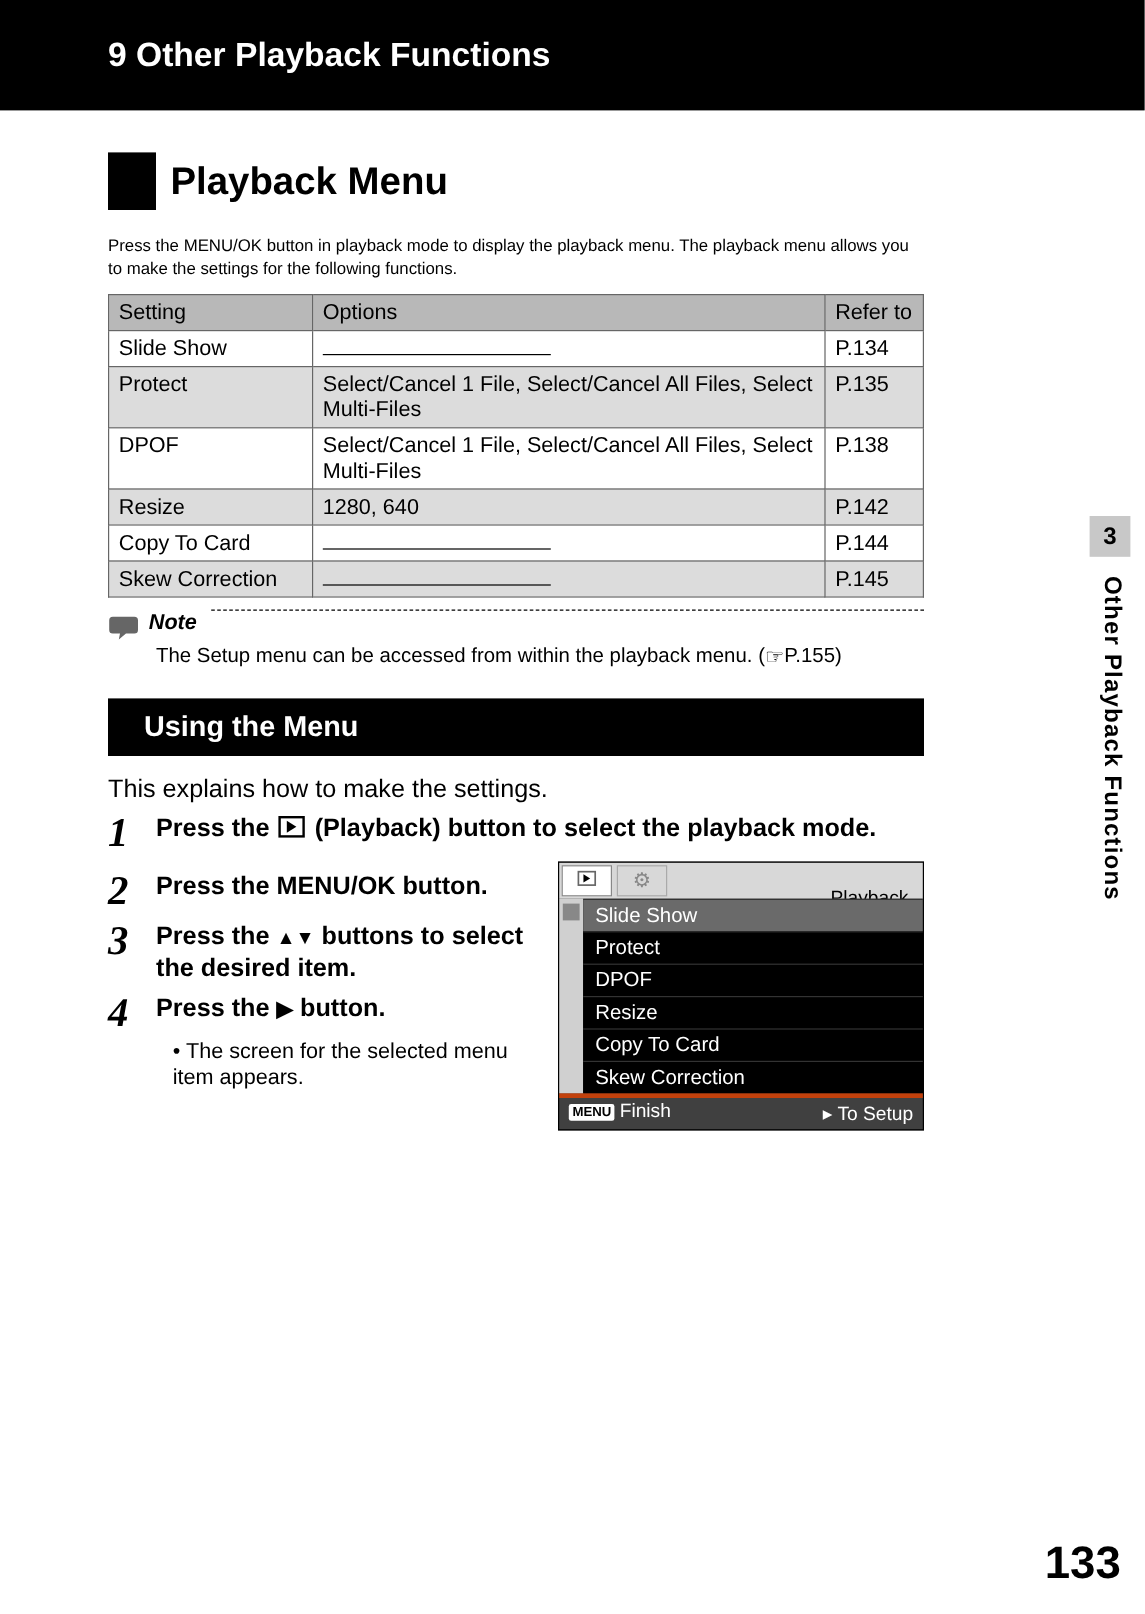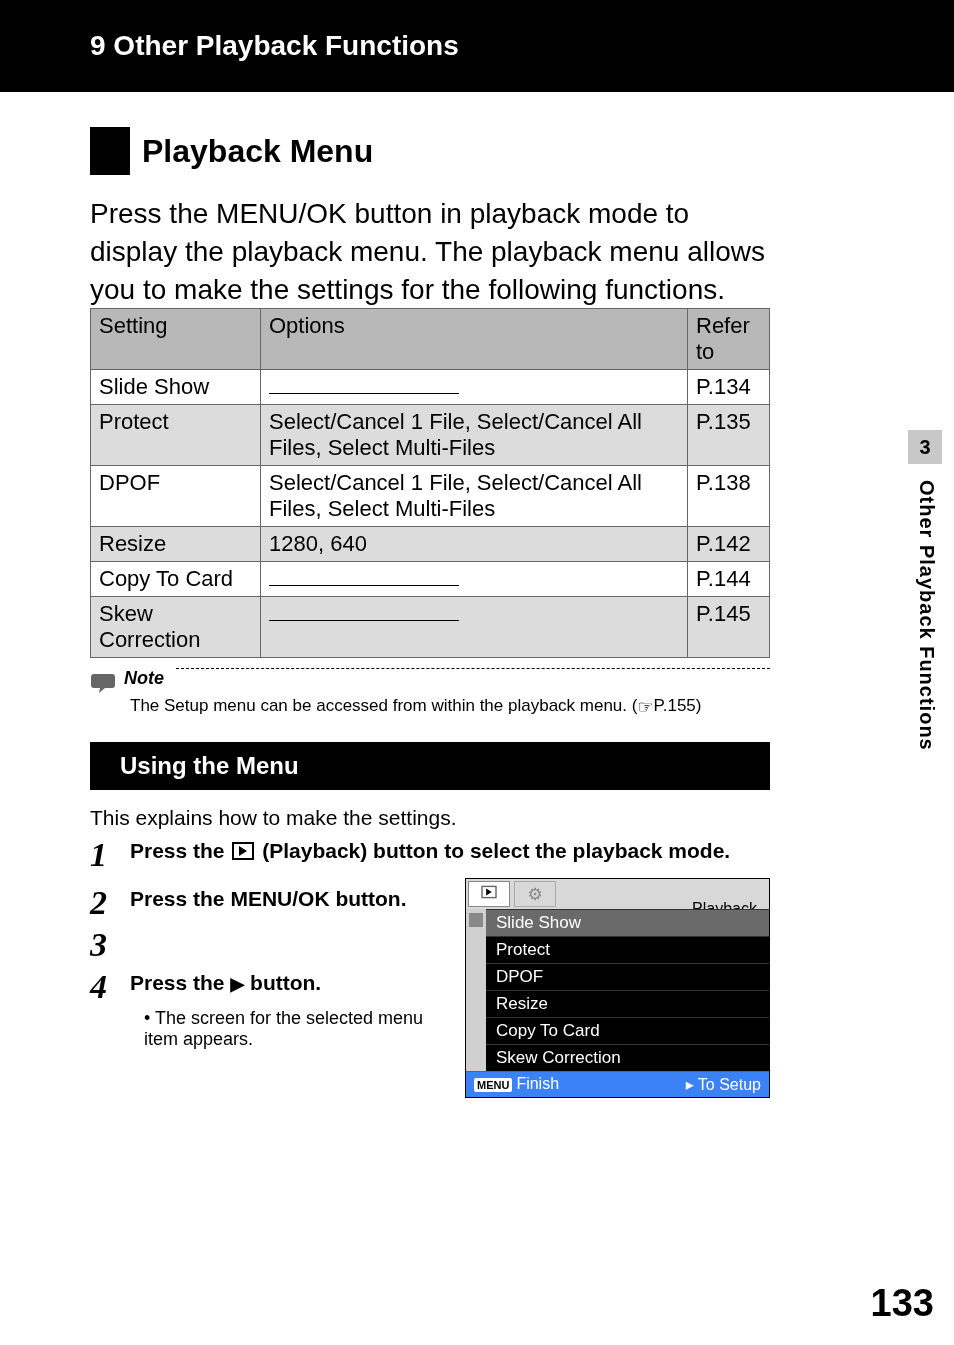--- a/index.html
+++ b/index.html
@@ -34,27 +34,28 @@
       height: 48px;
       background: #000;
       margin-right: 12px;
     }
     .main-title {
       font-size: 32px;
       font-weight: 900;
       font-family: Arial Black, Arial, sans-serif;
     }
     .intro-text {
-      font-size: 28px;
+      font-size: 14px;
       line-height: 1.35;
+      margin-bottom: 12px;
     }
     table.settings {
       width: 100%;
       border-collapse: collapse;
-      font-size: 22px;
+      font-size: 18px;
       padding-left: 37px;
     }
     table.settings th, table.settings td {
       border: 1px solid #666;
       padding: 4px 8px;
       text-align: left;
       vertical-align: top;
     }
     table.settings th {
       background: #b8b8b8;
@@ -221,22 +222,22 @@
     .pb-item {
       padding: 3px 10px;
       border-top: 1px solid #333;
       color: #fff;
       background: #000;
     }
     .pb-item.active {
       background: #6a6a6a;
     }
     .pb-foot {
-      background: #3b82f6;
-      border-top: 1px solid #c2410c;
+      background: #404040;
+      border-top: 4px solid #c2410c;
       padding: 3px 8px;
       display: flex;
       justify-content: space-between;
       color: #fff;
       font-size: 16px;
     }
     .menu-badge {
       display: inline-block;
       background: #fff;
       color: #000;
@@ -362,20 +363,23 @@
 
     <div class="two-col">
       <div class="left">
         <div class="step-row">
           <div class="step-num">2</div>
           <div class="step-text">Press the MENU/OK button.</div>
         </div>
 
         <div class="step-row">
           <div class="step-num">3</div>
+          <div class="step-text">
+            <span>Press the </span><span class="tri-up"></span><span class="tri-down"></span><span> buttons to select the desired item.</span>
+          </div>
         </div>
 
         <div class="step-row">
           <div class="step-num">4</div>
           <div class="step-text">
             <span>Press the </span><span class="tri-right"></span><span> button.</span>
           </div>
         </div>
         <div class="step-bullet">• <span>The screen for the selected menu item appears.</span></div>
       </div>

